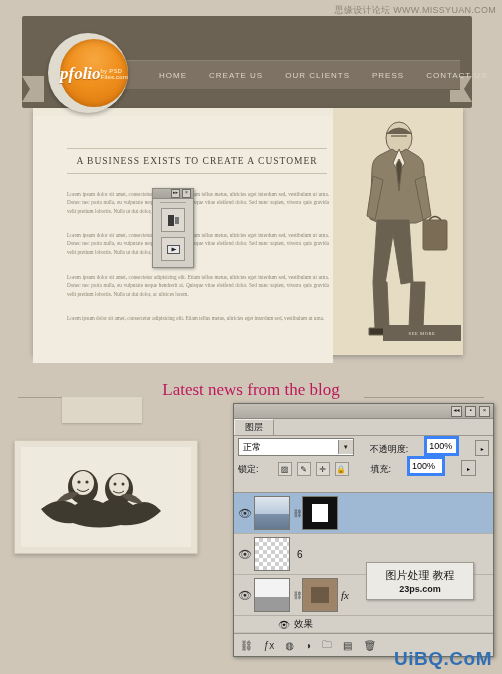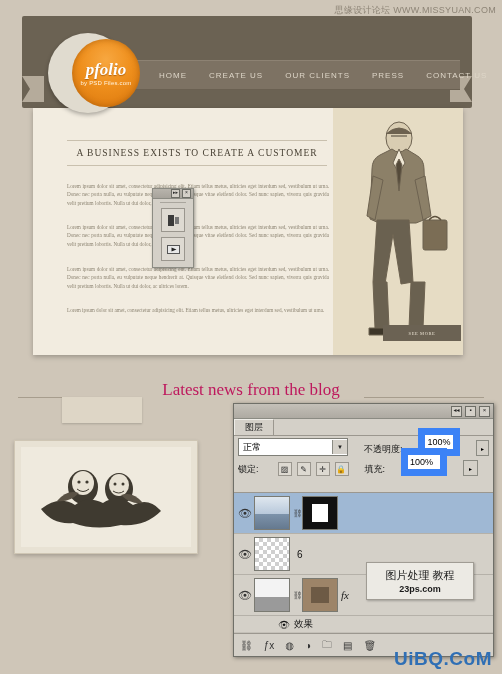--- a/index.html
+++ b/index.html
@@ -90,28 +90,28 @@
     top: 33px;
     width: 80px;
     height: 80px;
     border-radius: 50%;
     background: #e0dbcf;
     box-shadow: 0 2px 4px rgba(0,0,0,0.3);
     z-index: 5;
   }
   .logo-inner {
     position: absolute;
-    left: 24px;
+    left: 12px;
     top: 6px;
     width: 68px;
     height: 68px;
     border-radius: 50%;
     background: radial-gradient(circle at 50% 30%, #f7a740 0%, #ef8f1c 45%, #d9760c 100%);
     display: flex;
-    flex-direction: column;
+    flex-direction: row;
     align-items: center;
     justify-content: center;
     box-shadow: inset 0 0 6px rgba(120,60,0,0.45);
   }
   .logo-text {
     font-family: "Liberation Serif", serif;
     font-size: 17px;
     font-style: italic;
     color: #fff;
     font-weight: bold;
@@ -129,21 +129,21 @@
     left: 33px;
     top: 108px;
     width: 430px;
     height: 247px;
     background: #efe9dc;
     box-shadow: 0 2px 5px rgba(0,0,0,0.25);
   }
   .site-content-left {
     position: absolute;
     left: 0;
-    top: 0;
+    top: 8px;
     width: 300px;
     height: 100%;
     background: #f2ece0;
     padding: 0;
   }
   .headline {
     position: absolute;
     left: 34px;
     top: 32px;
     width: 260px;
@@ -399,21 +399,21 @@
   }
   .ps-label {
     font-size: 9px;
     color: #111;
     white-space: nowrap;
   }
   .ps-num {
     width: 30px;
     height: 14px;
     background: #fff;
-    border: 7px solid #3b82f6;
+    border: 3px solid #3b82f6;
     font-size: 9px;
     color: #000;
     display: flex;
     align-items: center;
     padding-left: 2px;
   }
   .ps-spin {
     width: 13px;
     height: 14px;
     background: #d4d0c8;
@@ -737,21 +737,21 @@
   </div>
 
   <div class="ps-row">
     <div class="ps-label">锁定:</div>
     <div class="lock-icons">
       <div class="lock-ico">▨</div>
       <div class="lock-ico">✎</div>
       <div class="lock-ico">✛</div>
       <div class="lock-ico">🔒</div>
     </div>
-    <div class="ps-label" style="">填充:</div>
+    <div class="ps-label" style="margin-left:6px">填充:</div>
     <div class="ps-num">100%</div>
     <div class="ps-spin">▸</div>
   </div>
 
   <div class="ps-layers">
 
     <div class="layer selected">
       <div class="eye">👁</div>
       <div class="thumb pic"></div>
       <div class="link-ico">⛓</div>

